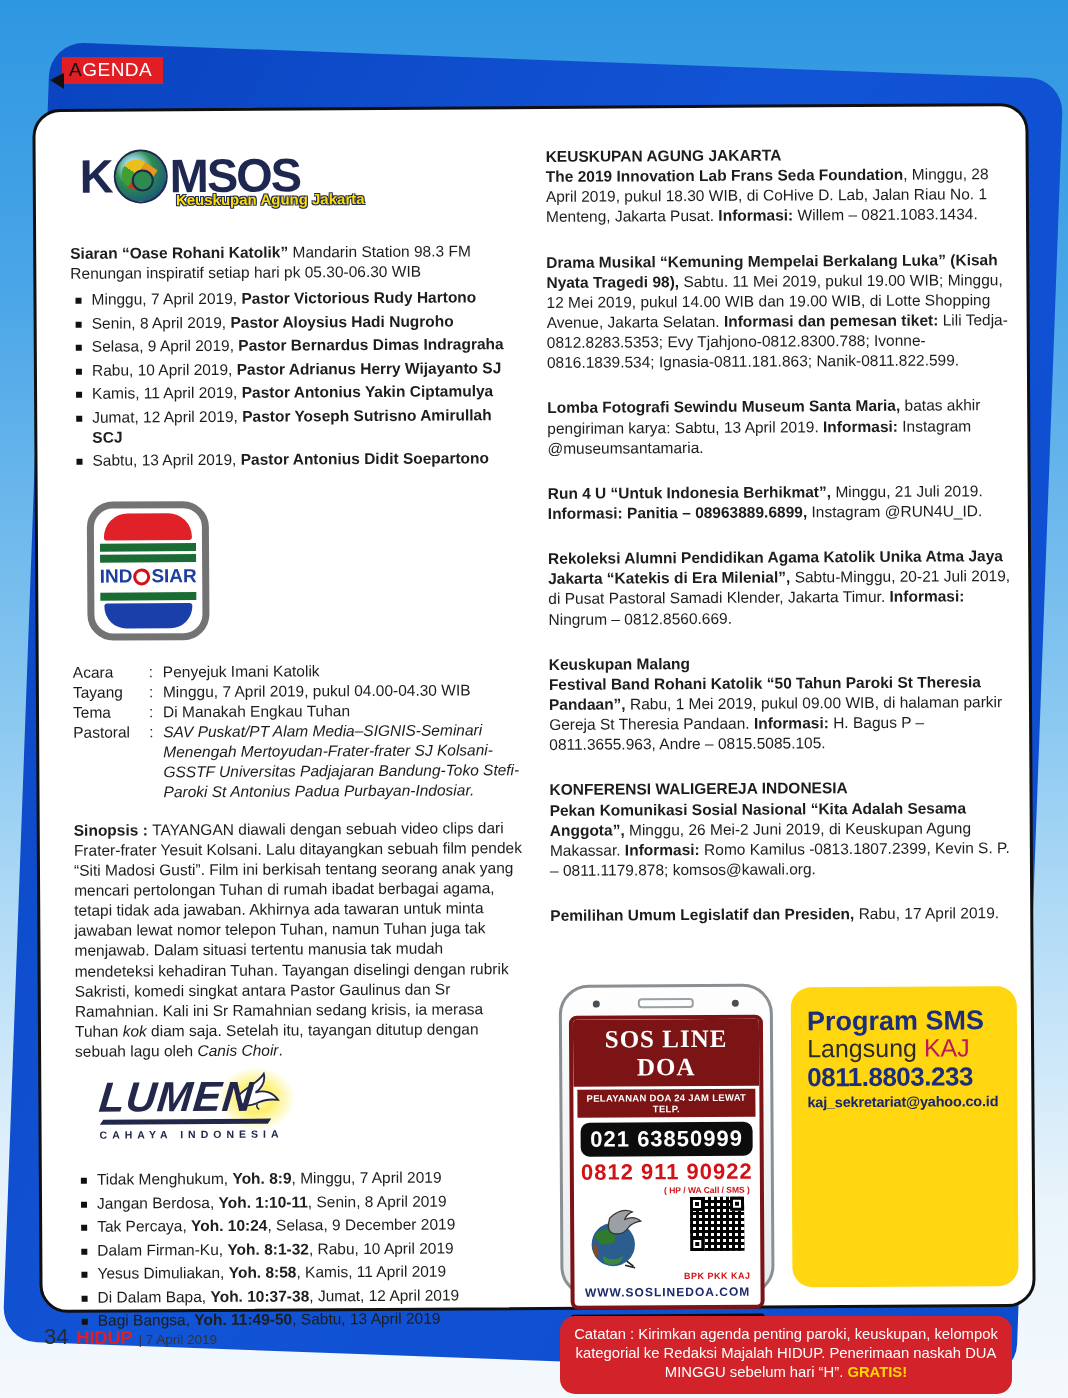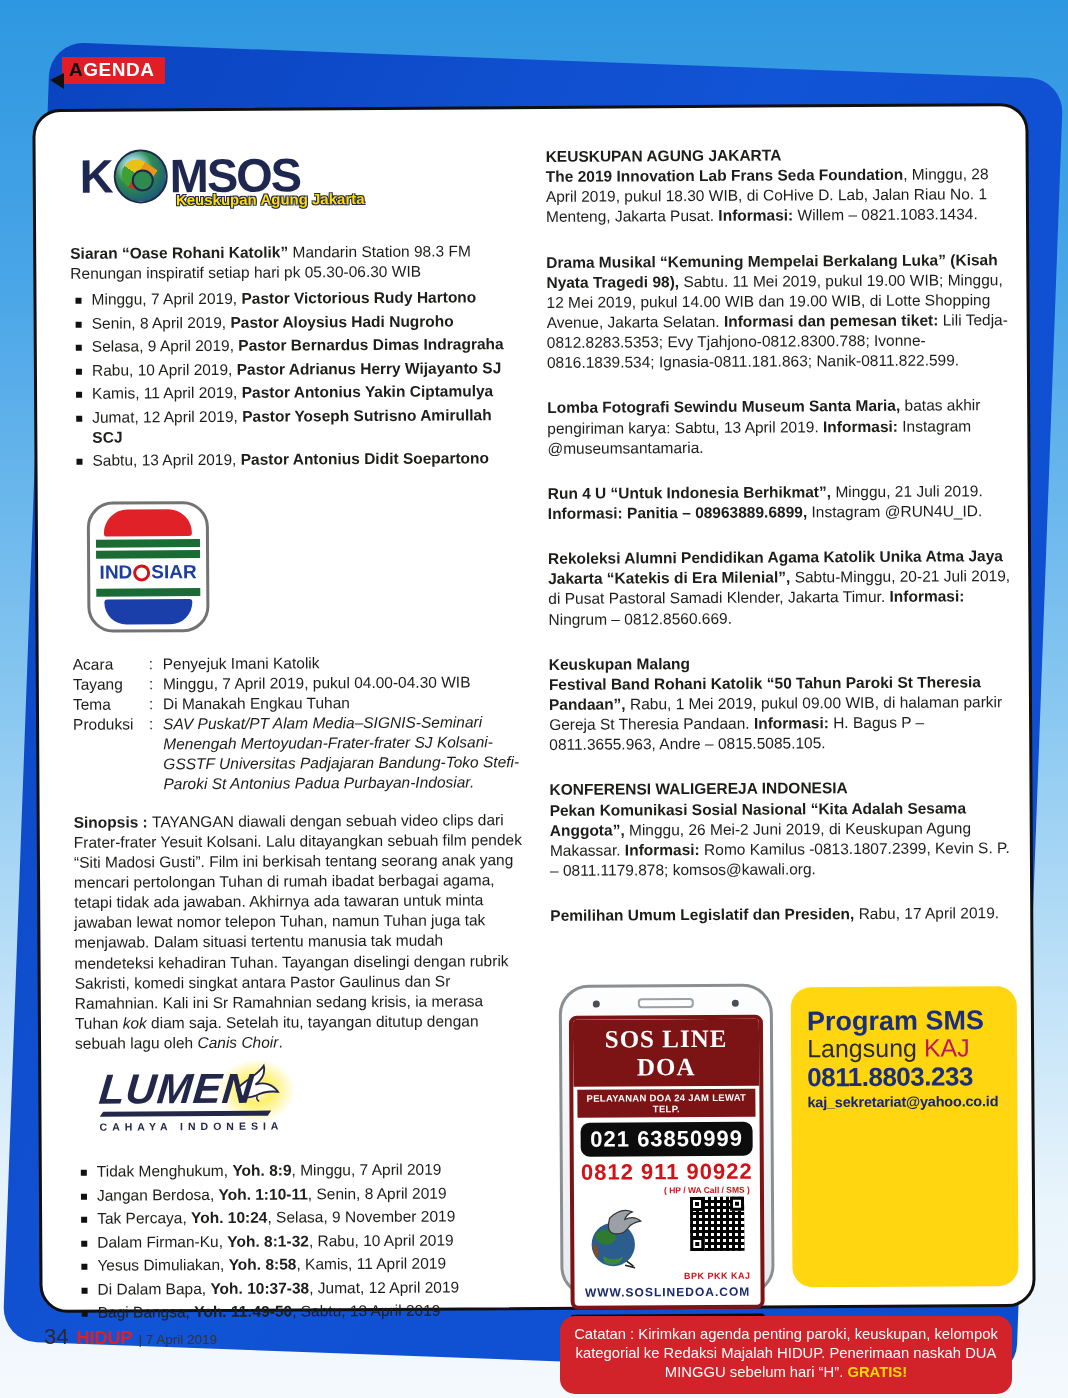--- a/index.html
+++ b/index.html
@@ -5,21 +5,21 @@
   html,body{margin:0;padding:0;}
   body{font-family:"Liberation Sans","DejaVu Sans",sans-serif;color:#1d1d1b;}
   .page{position:relative;width:1068px;height:1398px;overflow:hidden;
     background:linear-gradient(180deg,#2e97e1 0%,#49a5e7 20%,#8cc9f1 52%,#c3e3f8 72%,#e9f4fb 86%,#f4f9fd 100%);}
   
   .frame{position:absolute;left:26px;top:60px;width:1014px;height:1300px;
     background:linear-gradient(115deg,#0a44c0,#1254d6 45%,#0d4bcd);
     border-radius:34px;transform:rotate(2.1deg);}
   
   .agenda-tag{position:absolute;left:62px;top:57px;background:#e21e25;padding:3px 11px 3px 7px;
-    font-weight:bold;font-size:19px;letter-spacing:.5px;line-height:1.1;}
+    font-weight:normal;font-size:19px;letter-spacing:.5px;line-height:1.1;}
   .agenda-tag .a{color:#111;}
   .agenda-tag .rest{color:#fff;}
   .agenda-arrow{position:absolute;left:-12px;bottom:-5px;width:0;height:0;
     border-right:14px solid #111;border-top:7px solid transparent;border-bottom:9px solid transparent;}
   
   .panel{position:absolute;left:36px;top:106px;width:996px;height:1204px;background:#fff;
     border:3px solid #101010;border-radius:28px;transform:rotate(-.35deg);box-sizing:border-box;}
   .col{position:absolute;font-size:15.5px;line-height:1.3;}
   .col-left{left:34px;top:34px;width:452px;}
   .col-right{left:510px;top:38px;width:464px;}
@@ -39,21 +39,21 @@
   .kglobe::after{content:"";position:absolute;left:16px;top:18px;width:18px;height:18px;border-radius:50%;
     background:#2e8b50;border:2px solid #1e2750;}
   .ksub{margin:-16px 0 0 96px;font-size:15px;font-weight:bold;color:#ffdf00;
     text-shadow:1px 1px 0 #1e2750,-1px 1px 0 #1e2750,1px -1px 0 #1e2750,-1px -1px 0 #1e2750;}
   .siaran{margin-top:14px;}
   
   ul.blist{list-style:none;margin:6px 0 0 0;padding:0;}
   ul.blist li{display:flex;margin:0 0 3px 0;line-height:1.32;}
   .sq{width:6px;height:6px;background:#111;margin:8px 10px 0 5px;flex:none;}
   
-  .indosiar{margin:30px 0 0 15px;width:122px;border:3px solid #737373;border-radius:26px;background:#fff;
+  .indosiar{margin:30px 0 0 15px;width:122px;border:7px solid #737373;border-radius:26px;background:#fff;
     padding:5px 4px;box-sizing:border-box;}
   .in-dome-top{width:88px;height:27px;background:#e02228;border-radius:44px 44px 6px 6px;margin:0 auto;}
   .in-stripe{height:8px;background:#1a6b34;margin:3px 2px 0 2px;}
   .in-text{display:flex;align-items:center;justify-content:center;margin:2px 0;
     font-weight:bold;font-size:19px;color:#1c3f9e;letter-spacing:0;}
   .in-ring{width:11px;height:11px;border:3.5px solid #d11318;border-radius:50%;margin:0 1px;flex:none;}
   .in-dome-bottom{width:88px;height:25px;background:#1b3faa;border-radius:6px 6px 44px 44px;margin:3px auto 0;}
   
   .program{margin-top:22px;}
   .prow{display:grid;grid-template-columns:76px 14px 1fr;line-height:1.3;}
@@ -204,21 +204,21 @@
           <div>Tayang</div>
             <div>:</div>
             <div class="pvalue">Minggu, 7 April 2019, pukul 04.00-04.30 WIB</div>
         </div>
         <div class="prow">
           <div>Tema</div>
             <div>:</div>
             <div class="pvalue">Di Manakah Engkau Tuhan</div>
         </div>
         <div class="prow">
-          <div>Produksi</div>
+          <div>Pastoral</div>
             <div>:</div>
             <div class="pvalue i">SAV Puskat/PT Alam Media–SIGNIS-Seminari Menengah Mertoyudan-Frater-frater SJ Kolsani-GSSTF Universitas Padjajaran Bandung-Toko Stefi-Paroki St Antonius Padua Purbayan-Indosiar.</div>
         </div>
       </div>
 
       <div class="sinopsis rich"><span class="b">Sinopsis : </span><span>TAYANGAN diawali dengan sebuah video clips dari Frater-frater Yesuit Kolsani. Lalu ditayangkan sebuah film pendek “Siti Madosi Gusti”. Film ini berkisah tentang seorang anak yang mencari pertolongan Tuhan di rumah ibadat berbagai agama, tetapi tidak ada jawaban. Akhirnya ada tawaran untuk minta jawaban lewat nomor telepon Tuhan, namun Tuhan juga tak menjawab. Dalam situasi tertentu manusia tak mudah mendeteksi kehadiran Tuhan. Tayangan diselingi dengan rubrik Sakristi, komedi singkat antara Pastor Gaulinus dan Sr Ramahnian. Kali ini Sr Ramahnian sedang krisis, ia merasa Tuhan </span><span class="i">kok</span><span> diam saja.  Setelah itu, tayangan ditutup dengan sebuah lagu oleh </span><span class="i">Canis Choir</span><span>.</span></div>
 
       <div class="lumen">
         <div class="lum-glow"></div>
         <svg class="lum-dove" viewBox="0 0 60 44">
@@ -234,21 +234,21 @@
         <li>
             <span class="sq"></span>
             <span><span>Tidak Menghukum, </span><b>Yoh. 8:9</b><span>, Minggu, 7 April 2019</span></span>
           </li>
         <li>
             <span class="sq"></span>
             <span><span>Jangan Berdosa, </span><b>Yoh. 1:10-11</b><span>, Senin, 8 April 2019</span></span>
           </li>
         <li>
             <span class="sq"></span>
-            <span><span>Tak Percaya, </span><b>Yoh. 10:24</b><span>, Selasa, 9 November 2019</span></span>
+            <span><span>Tak Percaya, </span><b>Yoh. 10:24</b><span>, Selasa, 9 December 2019</span></span>
           </li>
         <li>
             <span class="sq"></span>
             <span><span>Dalam Firman-Ku, </span><b>Yoh. 8:1-32</b><span>, Rabu, 10 April 2019</span></span>
           </li>
         <li>
             <span class="sq"></span>
             <span><span>Yesus Dimuliakan, </span><b>Yoh. 8:58</b><span>, Kamis, 11 April 2019</span></span>
           </li>
         <li>

